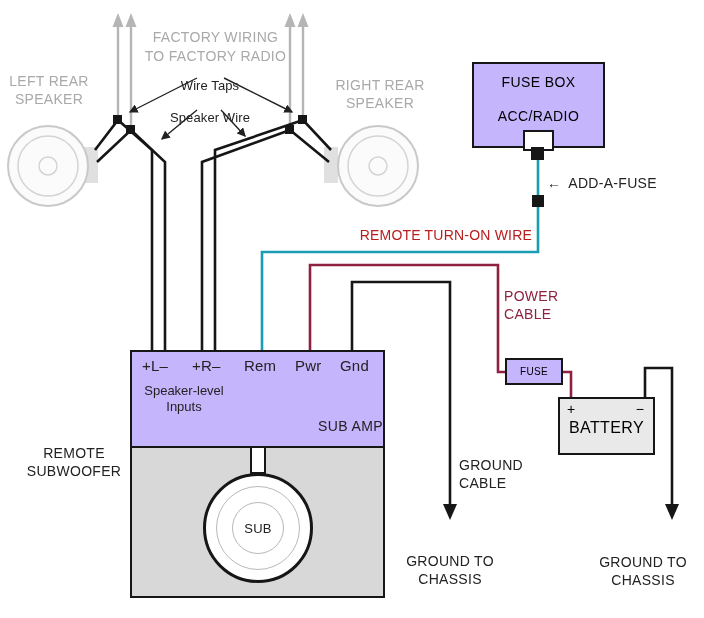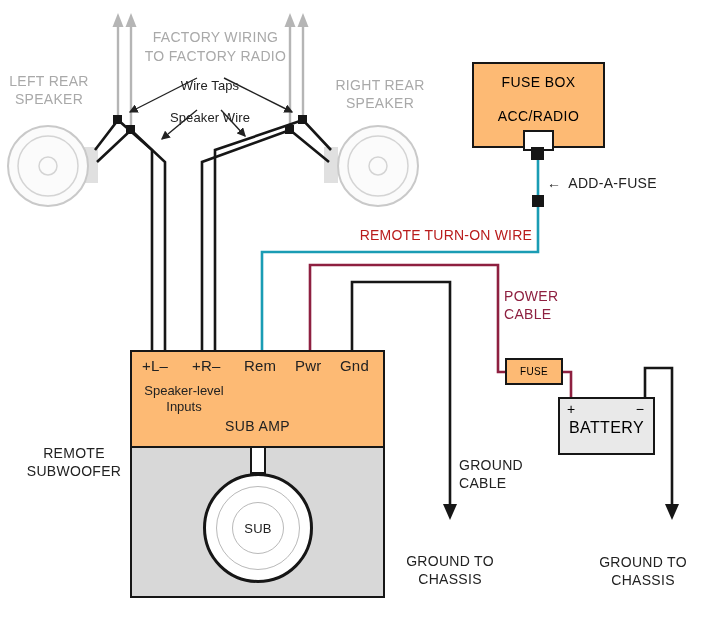--- a/index.html
+++ b/index.html
@@ -1,19 +1,19 @@
 <!DOCTYPE html>
 <html><head>
 <meta charset="utf-8">
 <style>
   html,body{margin:0;padding:0;background:#fff;}
   .canvas{position:relative;width:704px;height:618px;background:#ffffff;
           font-family:"Liberation Sans", sans-serif;overflow:hidden;}
   svg.wires{position:absolute;left:0;top:0;z-index:1;}
-  .box{position:absolute;z-index:2;border:2px solid #161616;background:#fdba74;box-sizing:border-box;}
+  .box{position:absolute;z-index:2;border:2px solid #161616;background:#c4b5fd;box-sizing:border-box;}
   .lbl{position:absolute;z-index:3;line-height:18px;font-size:14px;color:#222;letter-spacing:.3px;}
   .center{text-align:center;margin-top:16px;}
   .gray{color:#a9a9a9;}
   .teal{color:#b91c1c;}
   .maroon{color:#8e2040;}
   .small{font-size:13px;letter-spacing:.1px;line-height:16px;}
   
   .fusebox{left:472px;top:62px;width:133px;height:86px;}
   .fusebox .title{position:absolute;left:0;right:0;top:10px;text-align:center;font-size:14px;letter-spacing:.4px;}
   .fusebox .slot{position:absolute;left:0;right:0;top:44px;text-align:center;font-size:14px;letter-spacing:.4px;}
@@ -22,21 +22,21 @@
   
   .inlinefuse{left:505px;top:358px;width:58px;height:27px;display:flex;align-items:center;justify-content:center;font-size:10px;letter-spacing:.3px;}
   .battery{left:558px;top:397px;width:97px;height:58px;background:#e9e9e9;}
   .battery .plus{position:absolute;left:7px;top:2px;font-size:14px;}
   .battery .minus{position:absolute;right:9px;top:2px;font-size:14px;}
   .battery .name{position:absolute;left:0;right:0;top:20px;text-align:center;font-size:16px;letter-spacing:.4px;}
   
   .amp{left:130px;top:350px;width:255px;height:248px;}
   .amp .term{position:absolute;top:5px;font-size:15px;letter-spacing:.2px;color:#222;}
   .amp .inputs{position:absolute;left:0;width:104px;top:31px;text-align:center;font-size:13px;line-height:16px;color:#222;}
-  .amp .ampname{position:absolute;left:0;right:0;top:66px;text-align:center;font-size:14px;letter-spacing:.4px;color:#222;}
+  .amp .ampname{position:absolute;left:0;right:0;top:66px;text-align:right;font-size:14px;letter-spacing:.4px;color:#222;}
   .amp .bay{position:absolute;left:0;right:0;top:94px;bottom:0;background:#d8d8d8;border-top:2px solid #161616;}
   .amp .port{position:absolute;left:118px;top:94px;width:16px;height:28px;background:#fff;border:2px solid #161616;box-sizing:border-box;z-index:2;}
   .amp .subouter{position:absolute;left:71px;top:121px;width:110px;height:110px;border:3px solid #161616;border-radius:50%;
                  background:#fff;box-sizing:border-box;display:flex;align-items:center;justify-content:center;z-index:3;}
   .amp .submid{width:84px;height:84px;border:1.5px solid #b9b9b9;border-radius:50%;box-sizing:border-box;
                display:flex;align-items:center;justify-content:center;}
   .amp .subinner{width:52px;height:52px;border:1.5px solid #b9b9b9;border-radius:50%;box-sizing:border-box;
                  display:flex;align-items:center;justify-content:center;font-size:13px;color:#222;letter-spacing:.3px;}
   .addafuse{display:flex;gap:7px;align-items:center;}
 </style>

